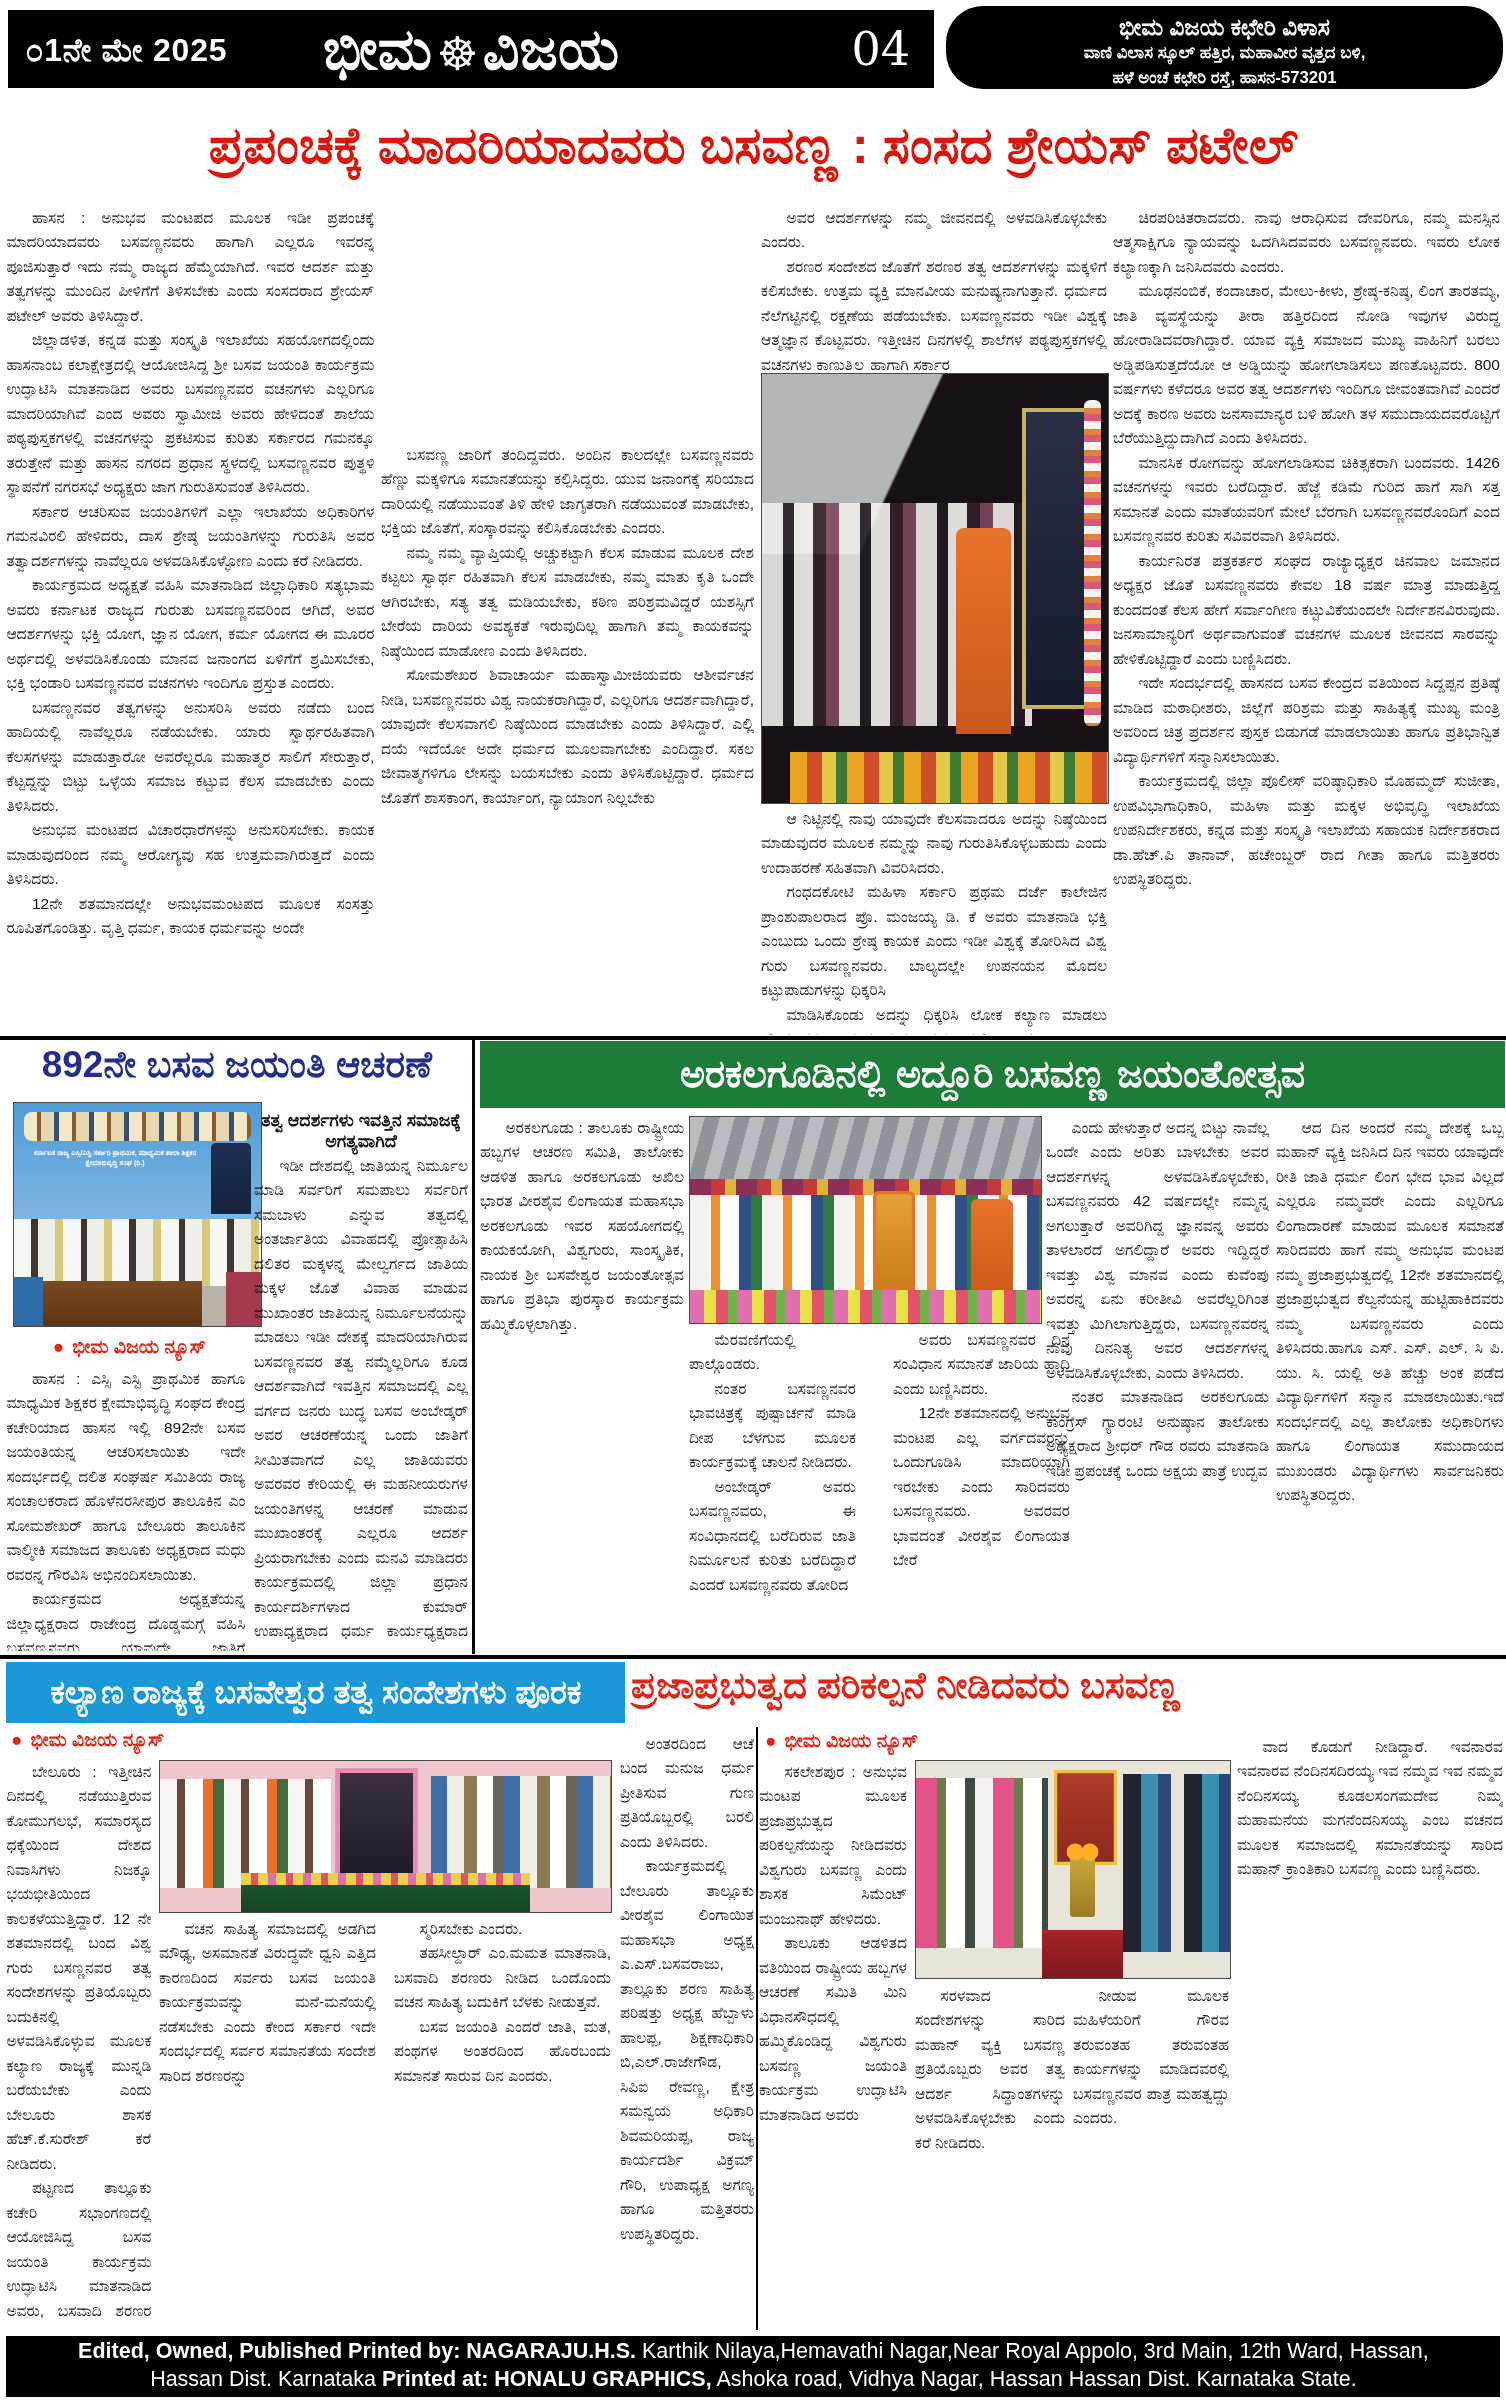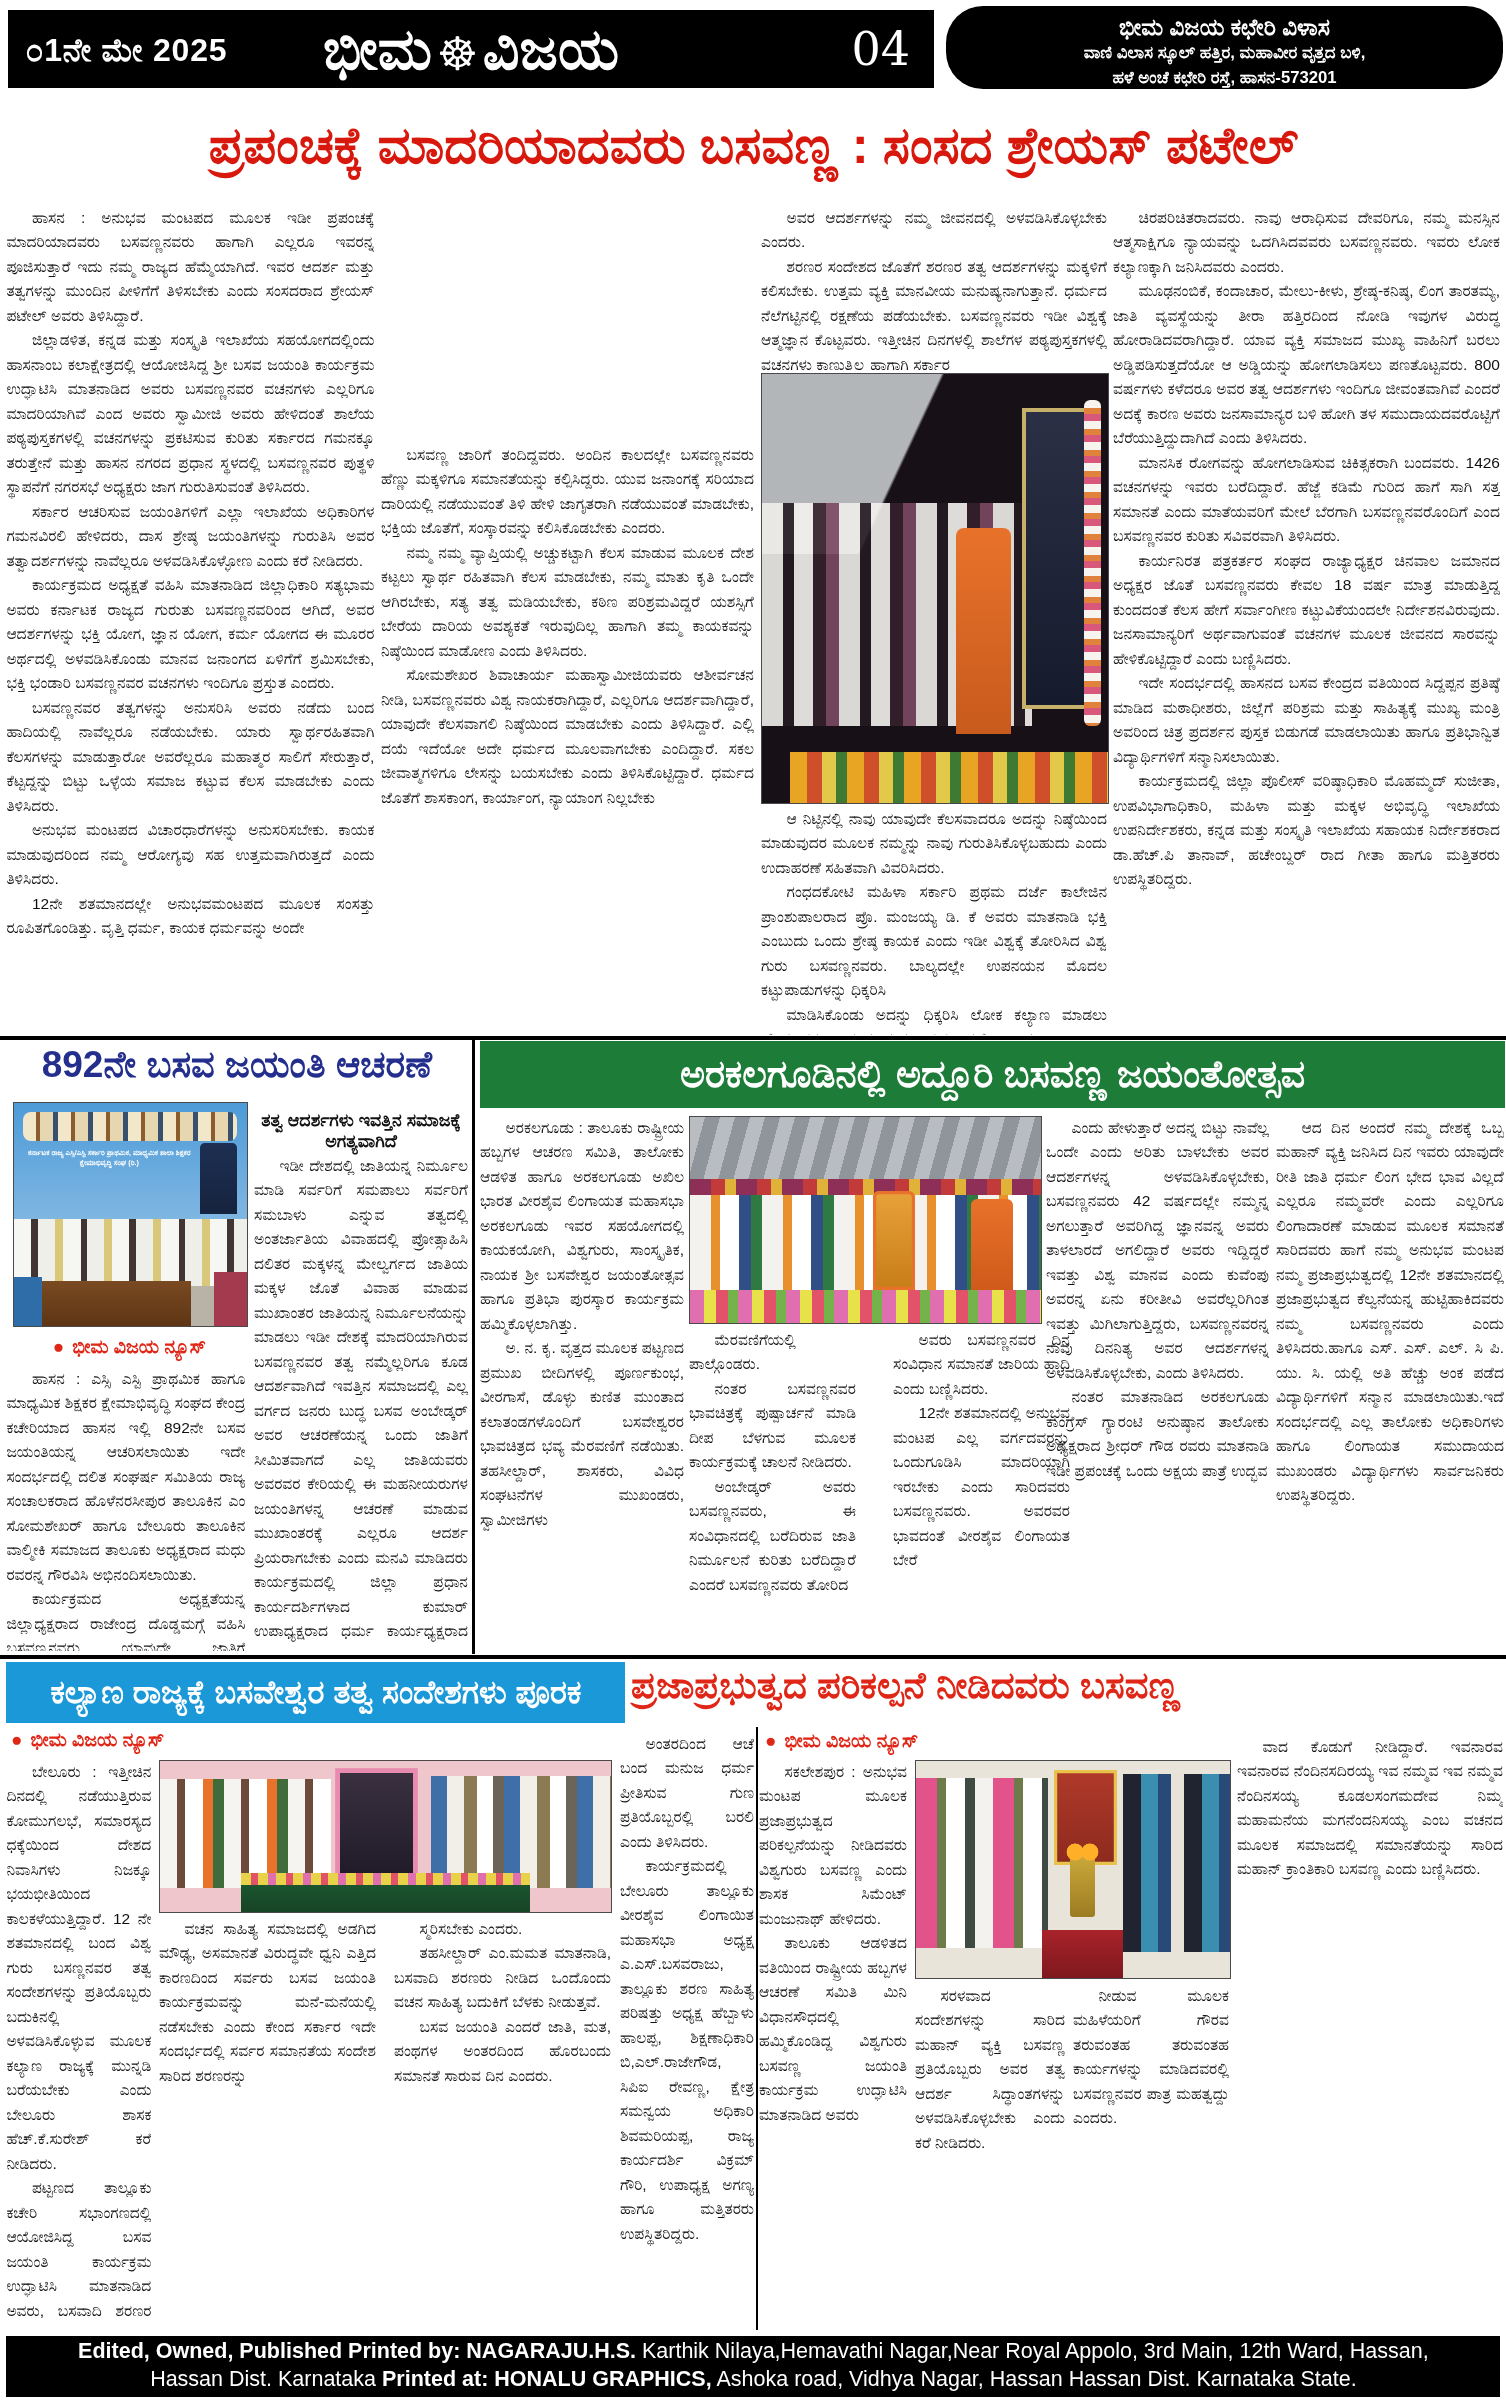--- a/index.html
+++ b/index.html
@@ -103,21 +103,21 @@
       <p>ಕಾರ್ಯನಿರತ ಪತ್ರಕರ್ತರ ಸಂಘದ ರಾಜ್ಯಾಧ್ಯಕ್ಷರ ಚಿನವಾಲ ಜಮಾನದ ಅಧ್ಯಕ್ಷರ ಜೊತೆ ಬಸವಣ್ಣನವರು ಕೇವಲ 18 ವರ್ಷ ಮಾತ್ರ ಮಾಡುತ್ತಿದ್ದ ಕುಂದದಂತೆ ಕೆಲಸ ಹೇಗೆ ಸರ್ವಾಂಗೀಣ ಕಟ್ಟುವಿಕೆಯಂದಲೇ ನಿರ್ದೇಶನವಿರುವುದು. ಜನಸಾಮಾನ್ಯರಿಗೆ ಅರ್ಥವಾಗುವಂತೆ ವಚನಗಳ ಮೂಲಕ ಜೀವನದ ಸಾರವನ್ನು ಹೇಳಿಕೊಟ್ಟಿದ್ದಾರೆ ಎಂದು ಬಣ್ಣಿಸಿದರು.</p>
       <p>ಇದೇ ಸಂದರ್ಭದಲ್ಲಿ ಹಾಸನದ ಬಸವ ಕೇಂದ್ರದ ವತಿಯಿಂದ ಸಿದ್ದಪ್ಪನ ಪ್ರತಿಷ್ಠೆ ಮಾಡಿದ ಮಠಾಧೀಶರು, ಜಿಲ್ಲೆಗೆ ಪರಿಶ್ರಮ ಮತ್ತು ಸಾಹಿತ್ಯಕ್ಕೆ ಮುಖ್ಯ ಮಂತ್ರಿ ಅವರಿಂದ ಚಿತ್ರ ಪ್ರದರ್ಶನ ಪುಸ್ತಕ ಬಿಡುಗಡೆ ಮಾಡಲಾಯಿತು ಹಾಗೂ ಪ್ರತಿಭಾನ್ವಿತ ವಿದ್ಯಾರ್ಥಿಗಳಿಗೆ ಸನ್ಮಾನಿಸಲಾಯಿತು.</p>
       <p>ಕಾರ್ಯಕ್ರಮದಲ್ಲಿ ಜಿಲ್ಲಾ ಪೊಲೀಸ್ ವರಿಷ್ಠಾಧಿಕಾರಿ ಮೊಹಮ್ಮದ್ ಸುಜೀತಾ, ಉಪವಿಭಾಗಾಧಿಕಾರಿ, ಮಹಿಳಾ ಮತ್ತು ಮಕ್ಕಳ ಅಭಿವೃದ್ಧಿ ಇಲಾಖೆಯ ಉಪನಿರ್ದೇಶಕರು, ಕನ್ನಡ ಮತ್ತು ಸಂಸ್ಕೃತಿ ಇಲಾಖೆಯ ಸಹಾಯಕ ನಿರ್ದೇಶಕರಾದ ಡಾ.ಹೆಚ್.ಪಿ ತಾನಾವ್, ಹಚೇಂಬ್ದರ್ ರಾದ ಗೀತಾ ಹಾಗೂ ಮತ್ತಿತರರು ಉಪಸ್ಥಿತರಿದ್ದರು.</p>
     </div>
 
   <div class="hrule" style="left:0;top:1036px;width:1507px;height:4px;"></div>
   <div class="vrule" style="left:472px;top:1040px;width:3.2px;height:614px;"></div>
 
   <div class="head-892">892ನೇ ಬಸವ ಜಯಂತಿ ಆಚರಣೆ</div>
 
-  <div class="ph" style="left:12.8px;top:1102px;width:233px;height:223px;">
+  <div class="ph" style="left:12.8px;top:1102px;width:233px;height:223px;padding-left:14px;">
     <div class="ly" style="left:0;top:0;width:100%;height:52%;background:linear-gradient(#4d9bd8,#7fb6e2);"></div>
     <div class="ly" style="left:4%;top:4%;width:92%;height:13%;background:repeating-linear-gradient(90deg,#f2e7c9 0 12.8px,#8a5c2e 12.8px 17.5px,#e7d7b0 17.5px 30px,#37506e 30px 35px);border-radius:8px;"></div>
     <div class="ly" style="left:6%;top:20%;width:70%;text-align:center;color:#fff;font-size:7.2px;font-weight:bold;line-height:1.5;">ಕರ್ನಾಟಕ ರಾಜ್ಯ ಎಸ್ಸಿ/ಎಸ್ಟಿ ಸರ್ಕಾರಿ ಪ್ರಾಥಮಿಕ, ಮಾಧ್ಯಮಿಕ ಶಾಲಾ ಶಿಕ್ಷಕರ ಕ್ಷೇಮಾಭಿವೃದ್ಧಿ ಸಂಘ (ರಿ.)</div>
     <div class="ly" style="right:4%;top:18%;width:16%;height:32%;background:linear-gradient(#1d2f52,#16233e);border-radius:4.8px 4.8px 0 0;"></div>
     <div class="ly" style="left:0;top:52%;width:100%;height:30%;background:repeating-linear-gradient(90deg,#f6f6f2 0 17.5px,#403530 17.5px 24px,#efefe9 24px 41px,#d9c77a 41px 49px);"></div>
     <div class="ly" style="left:12%;bottom:0;width:64%;height:20%;background:linear-gradient(#7a4a22,#5d3514);"></div>
     <div class="ly" style="left:0;bottom:0;width:12%;height:22%;background:#2e6da8;"></div>
     <div class="ly" style="right:0;bottom:0;width:14%;height:24%;background:#a33a4e;"></div>
   </div>
   <div class="byline" style="left:12.8px;top:1336px;width:233px;text-align:center;"><span class="dot">●</span><span>ಭೀಮ ವಿಜಯ ನ್ಯೂಸ್</span></div>
@@ -128,21 +128,20 @@
       <p>ಕಾರ್ಯಕ್ರಮದ ಅಧ್ಯಕ್ಷತೆಯನ್ನ ಜಿಲ್ಲಾಧ್ಯಕ್ಷರಾದ ರಾಜೇಂದ್ರ ದೊಡ್ಡಮಗ್ಗೆ ವಹಿಸಿ ಬಸವಣ್ಣನವರು ಯಾವುದೇ ಜಾತಿಗೆ ಸೀಮಿತವಾದರಲ್ಲ ಬಸವಣ್ಣನವರ</p>
     </div>
   <div class="col" style="left:254px;top:1154px;width:214px;height:496px;">
       <p>ಇಡೀ ದೇಶದಲ್ಲಿ ಜಾತಿಯನ್ನ ನಿರ್ಮೂಲ ಮಾಡಿ ಸರ್ವರಿಗೆ ಸಮಪಾಲು ಸರ್ವರಿಗೆ ಸಮಬಾಳು ಎನ್ನುವ ತತ್ವದಲ್ಲಿ ಅಂತರ್ಜಾತಿಯ ವಿವಾಹದಲ್ಲಿ ಪ್ರೋತ್ಸಾಹಿಸಿ ದಲಿತರ ಮಕ್ಕಳನ್ನ ಮೇಲ್ವರ್ಗದ ಜಾತಿಯ ಮಕ್ಕಳ ಜೊತೆ ವಿವಾಹ ಮಾಡುವ ಮುಖಾಂತರ ಜಾತಿಯನ್ನ ನಿರ್ಮೂಲನೆಯನ್ನು ಮಾಡಲು ಇಡೀ ದೇಶಕ್ಕೆ ಮಾದರಿಯಾಗಿರುವ ಬಸವಣ್ಣನವರ ತತ್ವ ನಮ್ಮೆಲ್ಲರಿಗೂ ಕೂಡ ಆದರ್ಶವಾಗಿದೆ ಇವತ್ತಿನ ಸಮಾಜದಲ್ಲಿ ಎಲ್ಲ ವರ್ಗದ ಜನರು ಬುದ್ಧ ಬಸವ ಅಂಬೇಡ್ಕರ್ ಅವರ ಆಚರಣೆಯನ್ನ ಒಂದು ಜಾತಿಗೆ ಸೀಮಿತವಾಗದೆ ಎಲ್ಲ ಜಾತಿಯವರು ಅವರವರ ಕೇರಿಯಲ್ಲಿ ಈ ಮಹನೀಯರುಗಳ ಜಯಂತಿಗಳನ್ನ ಆಚರಣೆ ಮಾಡುವ ಮುಖಾಂತರಕ್ಕೆ ಎಲ್ಲರೂ ಆದರ್ಶ ಪ್ರಿಯರಾಗಬೇಕು ಎಂದು ಮನವಿ ಮಾಡಿದರು ಕಾರ್ಯಕ್ರಮದಲ್ಲಿ ಜಿಲ್ಲಾ ಪ್ರಧಾನ ಕಾರ್ಯದರ್ಶಿಗಳಾದ ಕುಮಾರ್ ಉಪಾಧ್ಯಕ್ಷರಾದ ಧರ್ಮ ಕಾರ್ಯಧ್ಯಕ್ಷರಾದ ಸೋಮ ನಾಯಕ್ ಕಾರ್ಯದರ್ಶಿಗಳಾದ ವೀರೇಶ್ ಹಾಗೂ ಬಸವಪುರದ ರವೀಶ್ ಮೊಡಬಿ ಪ್ರವೀಣ ಕೆಜಿಐಡಿ ಇಲಾಖೆಯ ಯೋಗೇಶ್ ಅಶೋಕ ಅಂಡ್ರಂಗಿ ಚಂದ್ರು ರವರು ಕಾರ್ಯಕ್ರಮದಲ್ಲಿ ಹಾಜರಿದ್ದರು</p>
     </div>
 
   <div class="greenbar">ಅರಕಲಗೂಡಿನಲ್ಲಿ ಅದ್ದೂರಿ ಬಸವಣ್ಣ ಜಯಂತೋತ್ಸವ</div>
 
   <div class="col" style="left:480px;top:1116px;width:204px;height:536px;">
       <p>ಅರಕಲಗೂಡು : ತಾಲೂಕು ರಾಷ್ಟ್ರೀಯ ಹಬ್ಬಗಳ ಆಚರಣ ಸಮಿತಿ, ತಾಲೋಕು ಆಡಳಿತ ಹಾಗೂ ಅರಕಲಗೂಡು ಅಖಿಲ ಭಾರತ ವೀರಶೈವ ಲಿಂಗಾಯತ ಮಹಾಸಭಾ ಅರಕಲಗೂಡು ಇವರ ಸಹಯೋಗದಲ್ಲಿ ಕಾಯಕಯೋಗಿ, ವಿಶ್ವಗುರು, ಸಾಂಸ್ಕೃತಿಕ, ನಾಯಕ ಶ್ರೀ ಬಸವೇಶ್ವರ ಜಯಂತೋತ್ಸವ ಹಾಗೂ ಪ್ರತಿಭಾ ಪುರಸ್ಕಾರ ಕಾರ್ಯಕ್ರಮ ಹಮ್ಮಿಕೊಳ್ಳಲಾಗಿತ್ತು.</p>
-      <p>ಅ. ನ. ಕೃ. ವೃತ್ತದ ಮೂಲಕ ಪಟ್ಟಣದ ಪ್ರಮುಖ ಬೀದಿಗಳಲ್ಲಿ ಪೂರ್ಣಕುಂಭ, ವೀರಗಾಸೆ, ಡೊಳ್ಳು ಕುಣಿತ ಮುಂತಾದ ಕಲಾತಂಡಗಳೊಂದಿಗೆ ಬಸವೇಶ್ವರರ ಭಾವಚಿತ್ರದ ಭವ್ಯ ಮೆರವಣಿಗೆ ನಡೆಯಿತು. ತಹಸೀಲ್ದಾರ್, ಶಾಸಕರು, ವಿವಿಧ ಸಂಘಟನೆಗಳ ಮುಖಂಡರು, ಸ್ವಾಮೀಜಿಗಳು</p>
     </div>
 
   <div class="ph" style="left:689px;top:1116px;width:351px;height:206px;">
     <div class="ly" style="left:0;top:0;width:100%;height:34%;background:repeating-linear-gradient(105deg,#b9bdc1 0 14.4px,#8f959b 14.4px 29px);"></div>
     <div class="ly" style="left:0;top:30%;width:100%;height:10%;background:repeating-linear-gradient(90deg,#8e2f57 0 21px,#c23a3a 21px 35px,#e0b23a 35px 46px);"></div>
     <div class="ly" style="left:0;top:38%;width:100%;height:46%;background:repeating-linear-gradient(90deg,#f4f2ee 0 21px,#e8902c 21px 30px,#ffffff 30px 49px,#2f4f86 49px 61px,#2f7a43 61px 72px);"></div>
     <div class="ly" style="left:52%;top:36%;width:12%;height:48%;background:linear-gradient(#e8a23a,#c77d18);box-shadow:inset 0 0 0 3.2px #e8722a;border-radius:6.4px 6.4px 0 0;"></div>
     <div class="ly" style="right:8%;top:40%;width:12%;height:44%;background:linear-gradient(#e8722a,#cf5a1a);border-radius:6.4px 6.4px 0 0;"></div>
     <div class="ly" style="left:0;bottom:0;width:100%;height:16%;background:repeating-linear-gradient(90deg,#df6fae 0 14.4px,#e8e24a 14.4px 25.5px,#e2536a 25.5px 38px,#74b24a 38px 48px);"></div>
   </div>

